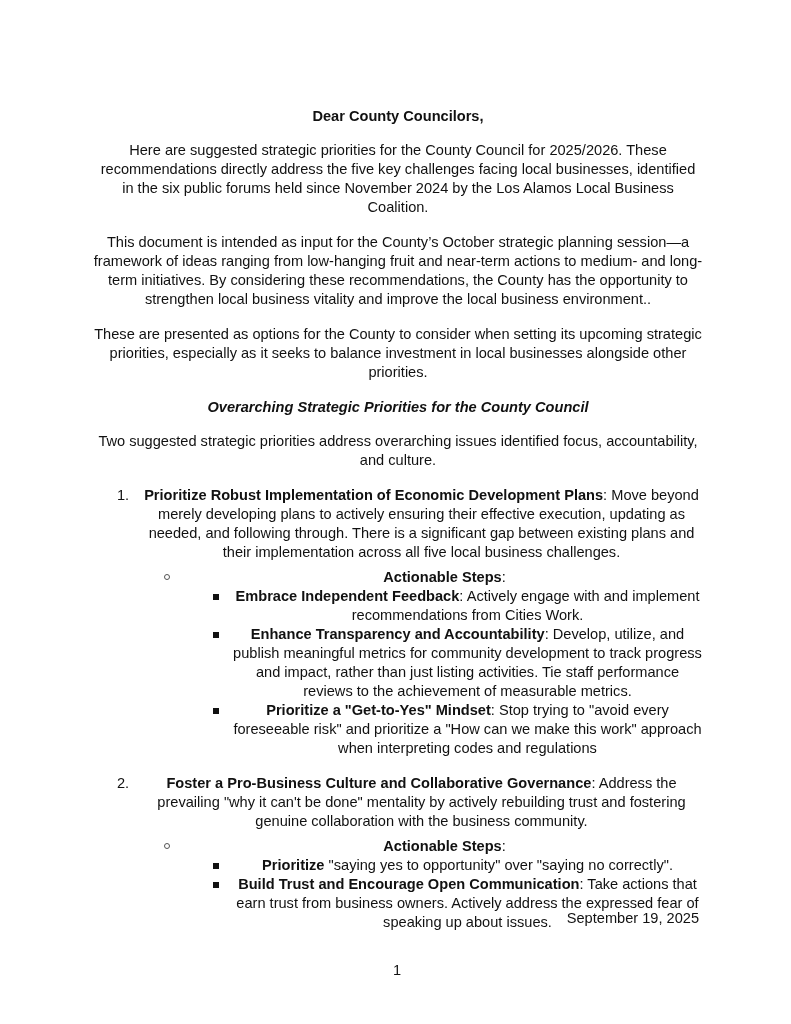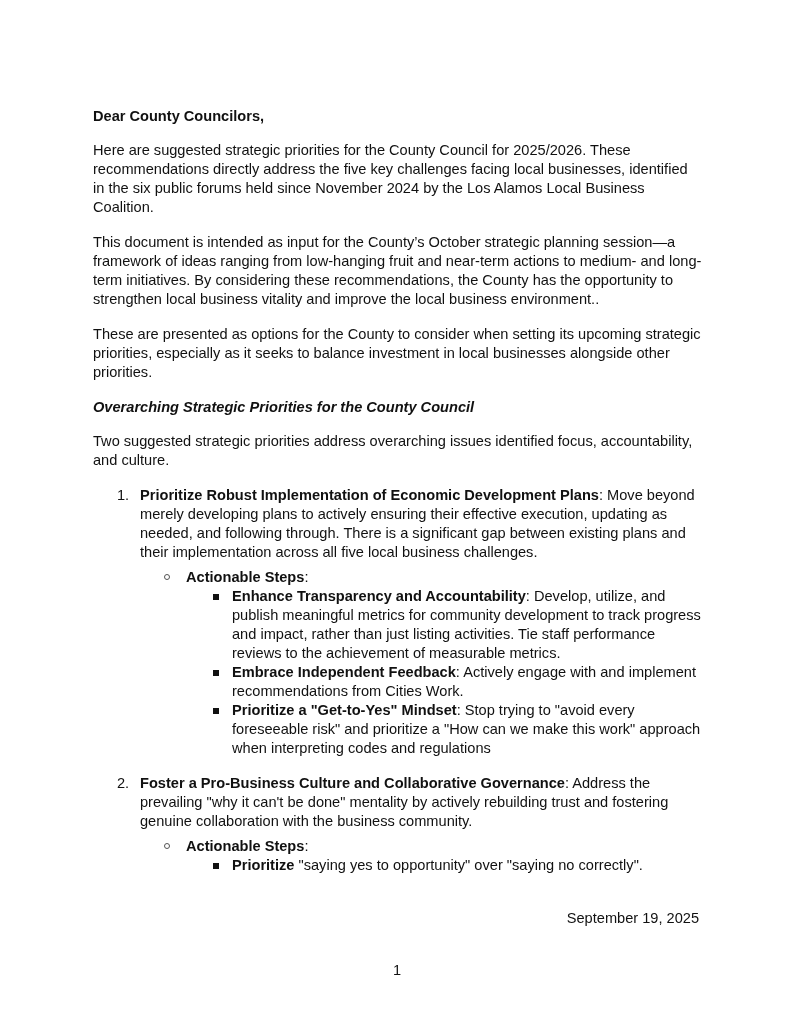--- a/index.html
+++ b/index.html
@@ -1,21 +1,21 @@
 <!DOCTYPE html>
 <html><head>
 <meta charset="utf-8">
 <style>
   html, body { margin: 0; padding: 0; background: #ffffff; }
   body {
     width: 791px; height: 1024px; position: relative; overflow: hidden;
     font-family: "Liberation Sans", sans-serif; color: #111111;
     font-size: 14.6px; line-height: 19px;
   }
-  .page { position: absolute; left: 93px; top: 107px; width: 610px; }
+  .page { position: absolute; left: 93px; top: 107px; width: 610px; text-align: center; }
   p { margin: 0; }
   .b { font-weight: bold; }
   .gap { height: 16px; }
   .salutation { margin-bottom: 15px; }
   .para { margin-bottom: 16px; }
   .heading { font-weight: bold; margin-bottom: 15px; font-style: italic; }
   .ol-item { position: relative; padding-left: 47px; }
   .ol-num { position: absolute; left: 24px; top: 0; }
   .sub { position: relative; padding-left: 46px; margin-top: 6px; }
   .sub-bullet { position: absolute; left: 24px; top: 6px; width: 6px; height: 6px;
@@ -39,25 +39,25 @@
 
   <div class="ol-item">
     <span class="ol-num">1.</span>
     <p><span class="b">Prioritize  Robust Implementation of Economic Development Plans</span><span>: Move beyond merely developing plans to actively ensuring their effective execution, updating as needed, and following through. There is a significant gap between existing plans and their implementation across all five local business challenges.</span></p>
     <div class="sub">
       <span class="sub-bullet"></span>
       <p><span class="b">Actionable Steps</span><span>:</span></p>
       <ul class="sq-list">
         <li class="sq-item">
           <span class="sq-bullet"></span>
-          <span class="b">Enhance Transparency and Accountability</span><span>: Develop, utilize, and publish meaningful metrics for community development to track progress and impact, rather than just listing activities. Tie staff performance reviews to the achievement of measurable metrics.</span>
+          <span class="b">Embrace Independent Feedback</span><span>: Actively engage with and implement recommendations from  Cities Work.</span>
         </li>
         <li class="sq-item">
           <span class="sq-bullet"></span>
-          <span class="b">Embrace Independent Feedback</span><span>: Actively engage with and implement recommendations from  Cities Work.</span>
+          <span class="b">Enhance Transparency and Accountability</span><span>: Develop, utilize, and publish meaningful metrics for community development to track progress and impact, rather than just listing activities. Tie staff performance reviews to the achievement of measurable metrics.</span>
         </li>
         <li class="sq-item">
           <span class="sq-bullet"></span>
           <span class="b">Prioritize a  "Get-to-Yes" Mindset</span><span>: Stop trying to  "avoid  every foreseeable risk"  and prioritize a "How can we make this work" approach when interpreting codes and regulations</span>
         </li>
       </ul>
     </div>
   </div>
 
   <div class="gap"></div>
@@ -66,19 +66,23 @@
     <span class="ol-num">2.</span>
     <p><span class="b">Foster a Pro-Business Culture and Collaborative Governance</span><span>: Address the prevailing "why it can't be done" mentality by actively rebuilding trust and fostering genuine collaboration with the business community.</span></p>
     <div class="sub">
       <span class="sub-bullet"></span>
       <p><span class="b">Actionable Steps</span><span>:</span></p>
       <ul class="sq-list">
         <li class="sq-item">
           <span class="sq-bullet"></span>
           <span class="b">Prioritize</span><span> "saying yes to opportunity" over "saying no correctly".</span>
         </li>
+        <li class="sq-item">
+          <span class="sq-bullet"></span>
+          <span class="b">Build Trust and Encourage Open Communication</span><span>: Take actions that earn trust from business owners. Actively address the expressed fear of speaking up about issues.</span>
+        </li>
       </ul>
     </div>
   </div>
 </div>
 
 <div class="footer-date">September 19, 2025</div>
 <div class="footer-page">1</div>
 
 </body></html>

